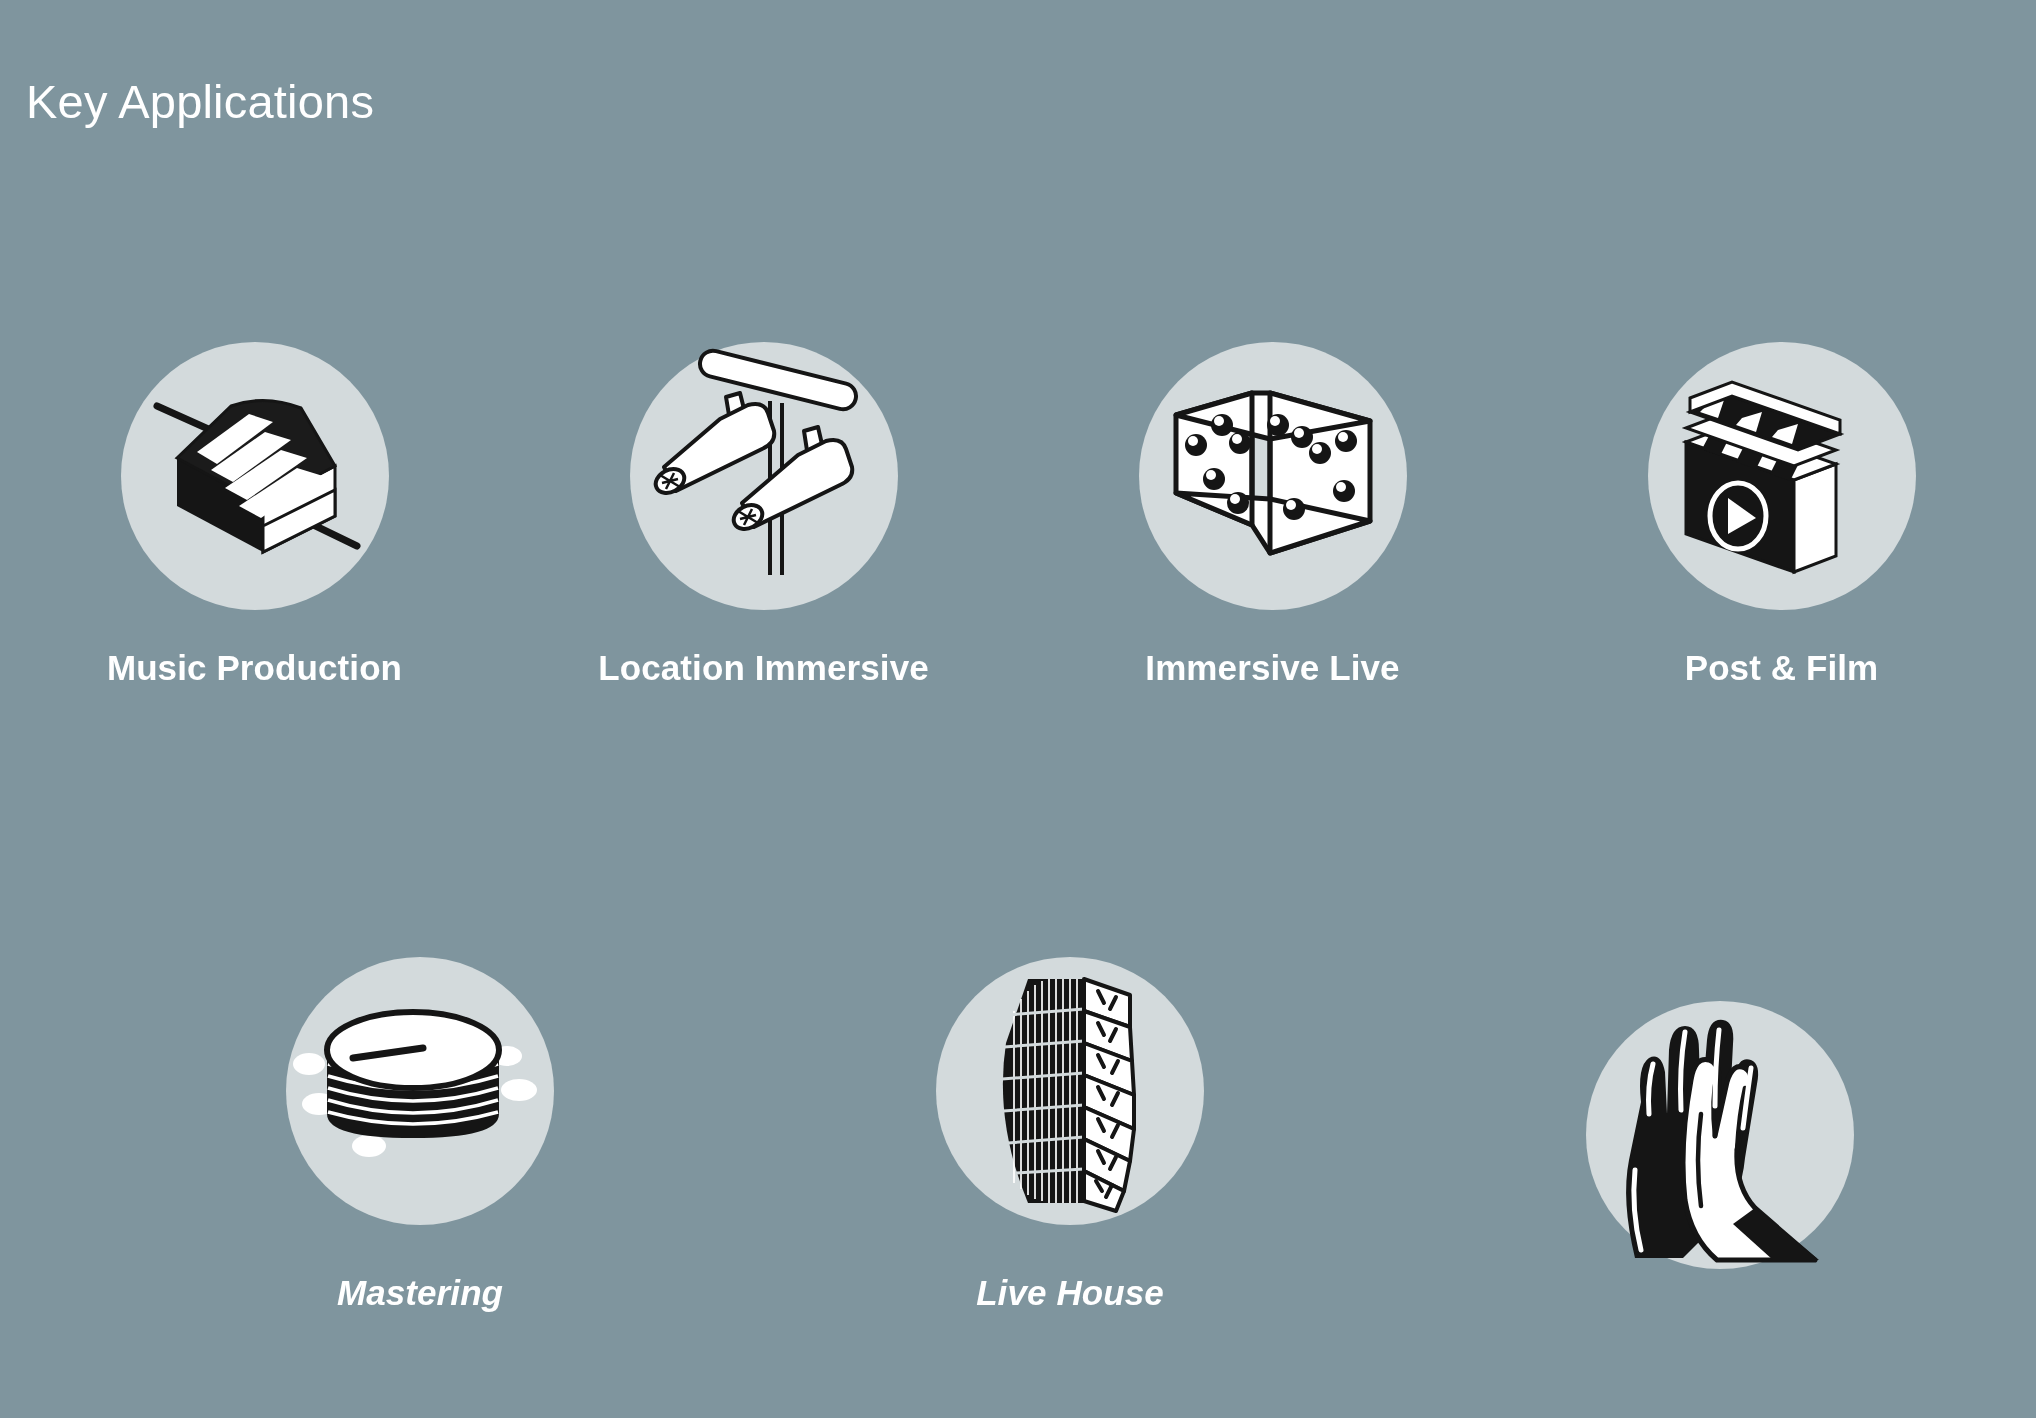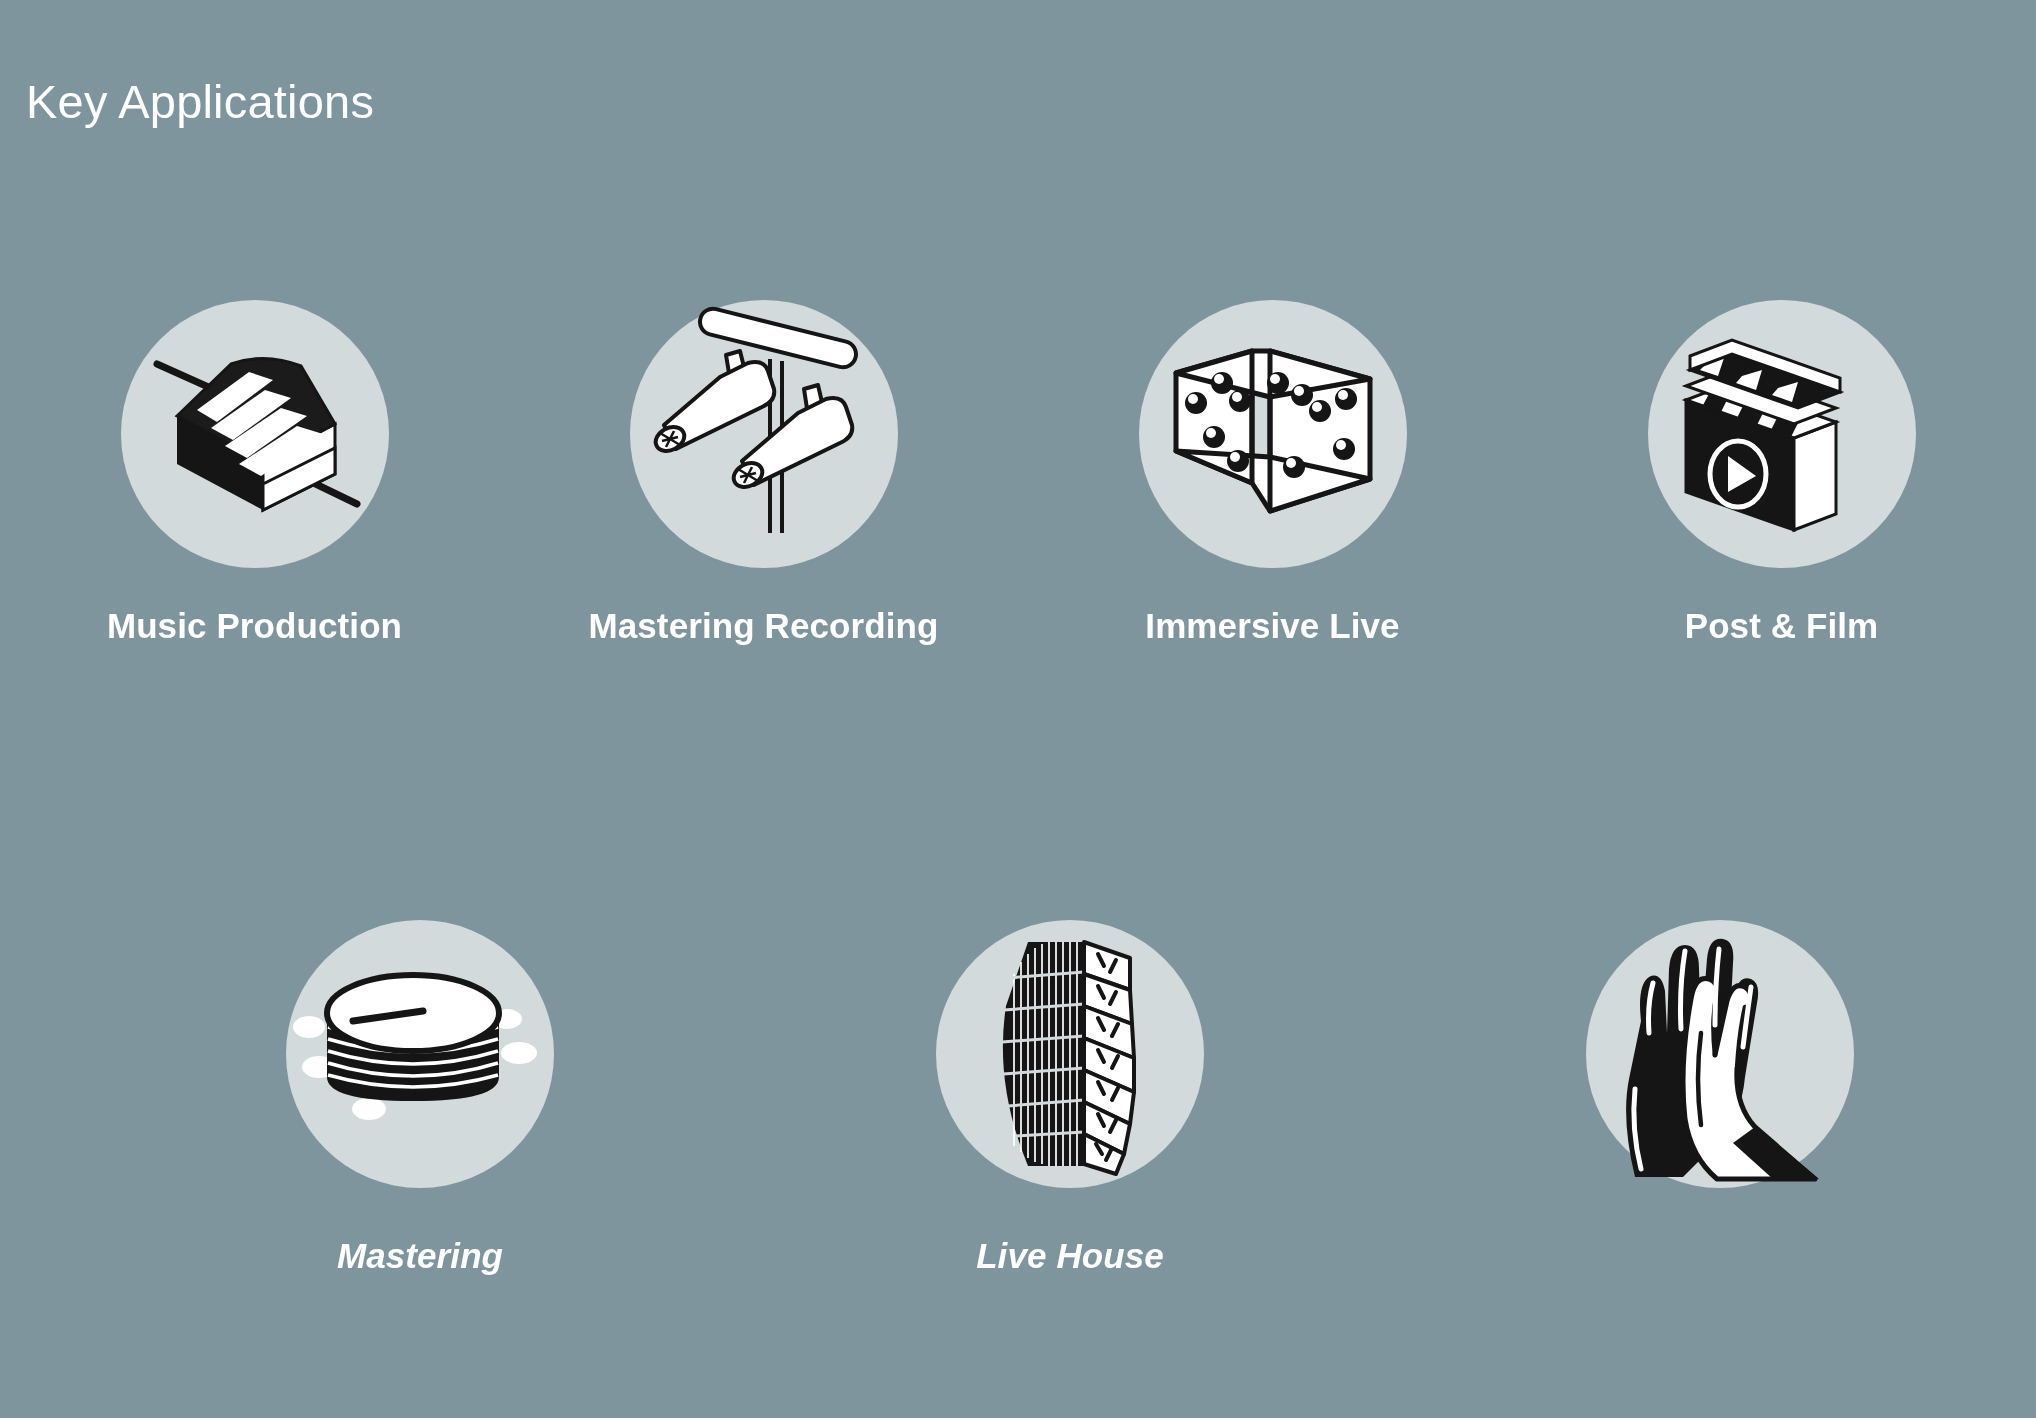--- a/index.html
+++ b/index.html
@@ -44,20 +44,21 @@
     left: 0;
     top: 300px;
     width: 2036px;
   }
 
   .apps-row {
     position: relative;
     display: flex;
     width: 2036px;
     height: 430px;
+    align-items: center;
   }
 
   .apps-row.row-2 {
     height: 430px;
     margin-top: 190px;
   }
 
   .app-tile {
     position: relative;
     display: flex;
@@ -159,21 +160,21 @@
                 <ellipse cx="160" cy="100" rx="19" ry="12" transform="rotate(-25 160 100)"></ellipse>
 
                 <path d="M148 94 L176 80 Q192 76 196 88 L202 106 Q204 118 190 124 L104 166 L92 142 Z" transform="translate(-4 0)"></path>
 
                 <ellipse cx="94" cy="156" rx="15" ry="11" transform="rotate(-27 94 156)" fill="#ffffff"></ellipse>
                 <path d="M84 150 L104 162 M86 158 L102 154 M90 164 L98 148" stroke-width="2.5"></path>
               </g>
             </svg>
           </span>
         </div>
-        <div class="app-label">Mastering Recording</div>
+        <div class="app-label">Location Immersive</div>
       </div>
 
       <div class="app-tile">
         <div class="icon-circle">
           <span>
             <svg width="206" height="190" viewBox="0 0 206 190">
               <g fill="#ffffff" stroke="#151515" stroke-width="5" stroke-linejoin="round">
 
                 <path d="M6 34 L82 12 L82 144 L6 112 Z"></path>
 

